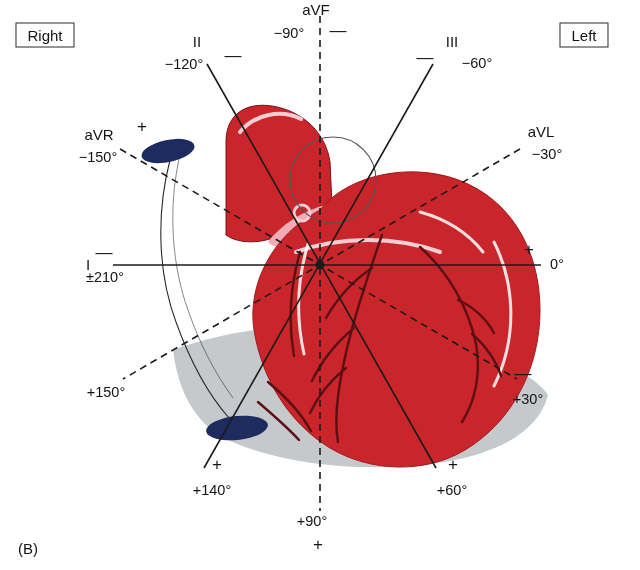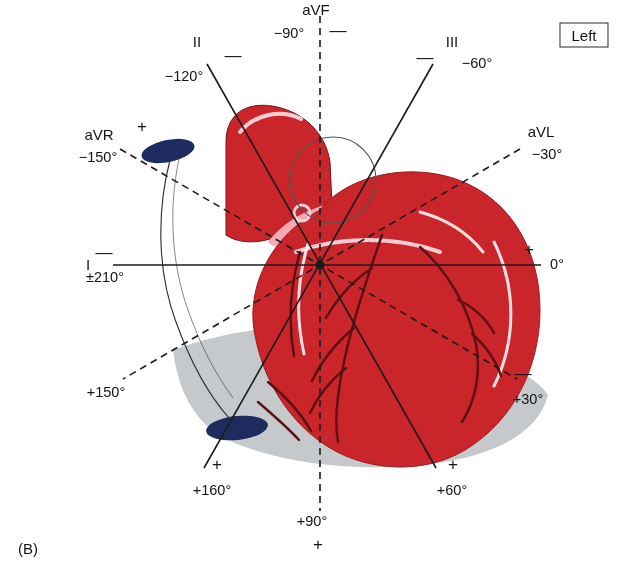--- a/index.html
+++ b/index.html
@@ -67,39 +67,40 @@
       <line x1="113" y1="265" x2="541" y2="265"></line>
       <line x1="320" y1="16" x2="320" y2="511" stroke-dasharray="7 5"></line>
       <line x1="207" y1="64" x2="436" y2="468"></line>
       <line x1="433" y1="64" x2="204" y2="468"></line>
       <line x1="120" y1="149" x2="517" y2="379" stroke-dasharray="7 5"></line>
       <line x1="520" y1="149" x2="123" y2="379" stroke-dasharray="7 5"></line>
     </g>
     <circle cx="320" cy="265" r="4.5" fill="#1b1b1b"></circle>
   </svg>
 
+  <div class="box" style="left:45px;top:35px">Right</div>
   <div class="box" style="left:584px;top:35px">Left</div>
 
   <div class="lbl lead" style="left:316px;top:9px">aVF</div>
   <div class="lbl deg" style="left:289px;top:33px">−90°</div>
   <div class="lbl sign" style="left:338px;top:31px">—</div>
   <div class="lbl deg" style="left:312px;top:521px">+90°</div>
   <div class="lbl sign" style="left:318px;top:545px">+</div>
 
   <div class="lbl lead" style="left:197px;top:41px">II</div>
-  <div class="lbl deg" style="left:184px;top:76px">−120°</div>
+  <div class="lbl deg" style="left:184px;top:64px">−120°</div>
   <div class="lbl sign" style="left:233px;top:56px">—</div>
   <div class="lbl sign" style="left:453px;top:465px">+</div>
   <div class="lbl deg" style="left:452px;top:490px">+60°</div>
 
   <div class="lbl lead" style="left:452px;top:41px">III</div>
   <div class="lbl deg" style="left:477px;top:63px">−60°</div>
   <div class="lbl sign" style="left:425px;top:58px">—</div>
   <div class="lbl sign" style="left:217px;top:465px">+</div>
-  <div class="lbl deg" style="left:212px;top:490px">+160°</div>
+  <div class="lbl deg" style="left:212px;top:490px">+140°</div>
 
   <div class="lbl lead" style="left:99px;top:134px">aVR</div>
   <div class="lbl sign" style="left:142px;top:127px">+</div>
   <div class="lbl deg" style="left:98px;top:157px">−150°</div>
   <div class="lbl sign" style="left:523px;top:374px">—</div>
   <div class="lbl deg" style="left:528px;top:399px">+30°</div>
 
   <div class="lbl lead" style="left:541px;top:131px">aVL</div>
   <div class="lbl deg" style="left:547px;top:154px">−30°</div>
   <div class="lbl deg" style="left:106px;top:392px">+150°</div>

